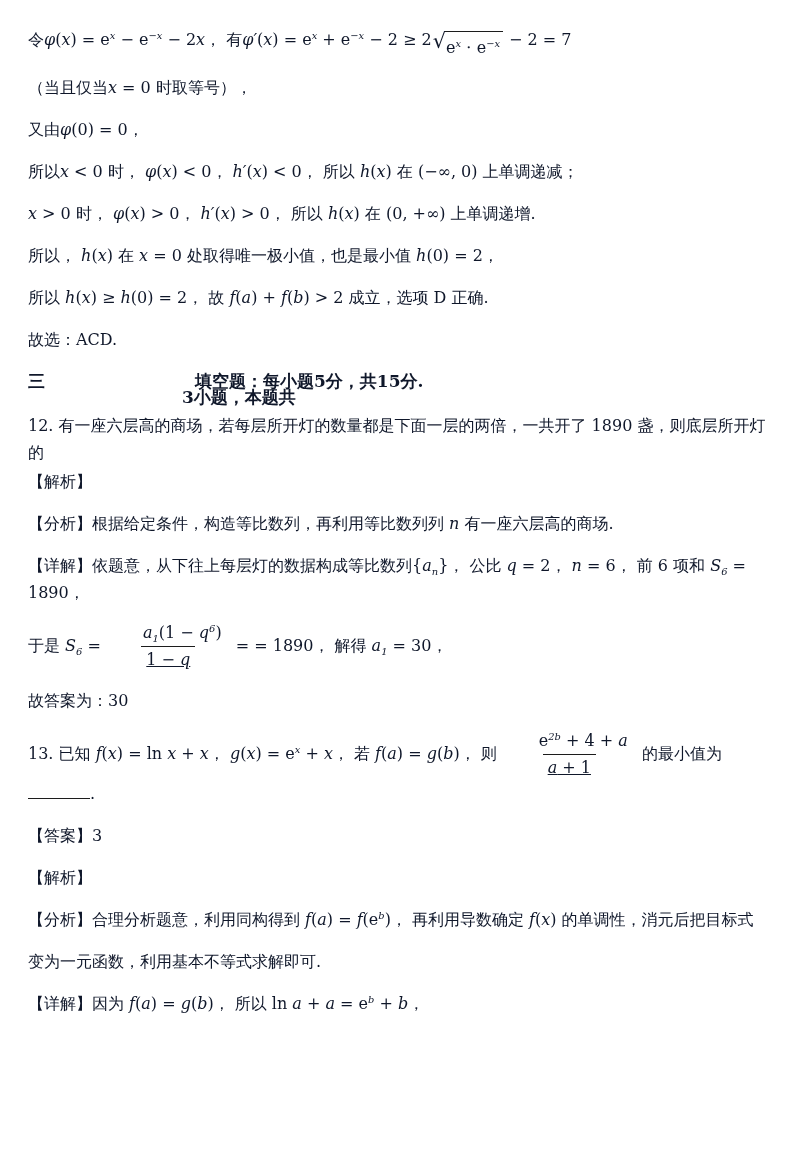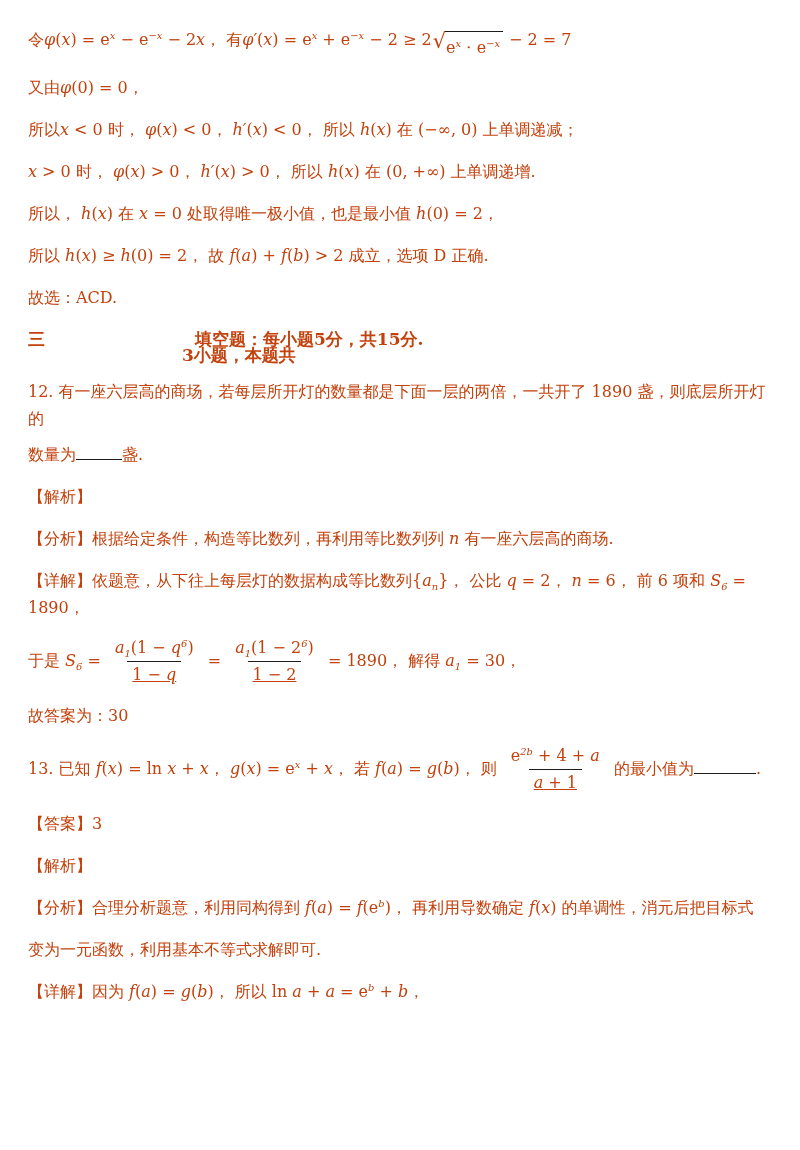--- a/index.html
+++ b/index.html
@@ -1,70 +1,67 @@
 <!DOCTYPE html>
 <html><head>
 <meta charset="utf-8">
 <style>
   html,body{margin:0;padding:0;background:#ffffff;}
   body{width:800px;height:1150px;overflow:hidden;}
   .page{
     box-sizing:border-box;width:800px;height:1150px;
-    padding:26px 28px 0 28px;color:#c2410c;
+    padding:26px 28px 0 28px;color:#0f172a;
     font-family:"DejaVu Serif","Liberation Serif",serif;
     font-size:16px;line-height:27px;
   }
   .line{margin-bottom:15px;min-height:27px;white-space:normal;}
-  .line.tight{margin-bottom:9px;}
+  .line.tight{margin-bottom:2px;}
   .cn{font-style:normal;}
   .rm{font-style:normal;}
   .it{font-style:italic;}
   sup.sp{font-size:0.62em;font-style:italic;line-height:0;}
   sub.sb{font-size:0.62em;font-style:italic;line-height:0;}
   .blank{display:inline-block;border-bottom:1px solid #1c1c1c;height:15px;vertical-align:baseline;}
   .sqrt{display:inline-flex;align-items:flex-start;vertical-align:-3px;margin:0 1px;}
   .rad{font-size:1.3em;line-height:21px;margin-right:-1px;}
   .vin{border-top:1.2px solid #1c1c1c;padding:5px 3px 0 1px;line-height:22px;}
   .frac{display:inline-flex;flex-direction:column;align-items:center;vertical-align:middle;margin:0 4px;line-height:24px;text-align:center;}
-  .frac .fn{padding:0 5px 1px 5px;}
+  .frac .fn{padding:0 5px 1px 5px;margin-left:28px;}
   .frac .fd{border-top:1.2px solid #1c1c1c;padding:1px 5px 0 5px;text-decoration:underline;}
-  .header-line{font-weight:bold;font-size:17px;margin-top:6px;margin-bottom:25px;position:relative;}
+  .header-line{font-weight:bold;font-size:17px;margin-top:6px;margin-bottom:17px;position:relative;}
   .secnum{display:inline-block;}
   .overlap-wrap{position:relative;margin-left:150px;display:inline-block;}
   .ly1{position:relative;z-index:1;}
   .ly2{position:absolute;left:-13px;top:16px;z-index:2;}
 </style>
 </head>
 <body>
 
 <div class="page">
   <div>
       <div class="line"><span class="cn">令</span><span class="it">φ</span><span class="rm">(</span><span class="it">x</span><span class="rm">) = e</span><sup class="sp">x</sup><span class="rm"> − e</span><sup class="sp">−x</sup><span class="rm"> − 2</span><span class="it">x</span><span class="cn">，  有</span><span class="it">φ′</span><span class="rm">(</span><span class="it">x</span><span class="rm">) = e</span><sup class="sp">x</sup><span class="rm"> + e</span><sup class="sp">−x</sup><span class="rm"> − 2 ≥ 2</span><span class="sqrt">
           <span class="rad">√</span>
           <span class="vin"><span class="rm">e</span><sup class="sp">x</sup><span class="rm"> ⋅ e</span><sup class="sp">−x</sup></span>
         </span><span class="rm"> − 2 = 7</span></div>
+      <div class="line"><span class="cn">（当且仅当</span><span class="it">x</span><span class="rm"> = 0</span><span class="cn"> 时取等号），</span></div>
       <div class="line"><span class="cn">又由</span><span class="it">φ</span><span class="rm">(0) = 0</span><span class="cn">，</span></div>
       <div class="line"><span class="cn">所以</span><span class="it">x</span><span class="rm"> &lt; 0</span><span class="cn"> 时， </span><span class="it">φ</span><span class="rm">(</span><span class="it">x</span><span class="rm">) &lt; 0</span><span class="cn">， </span><span class="it">h′</span><span class="rm">(</span><span class="it">x</span><span class="rm">) &lt; 0</span><span class="cn">， 所以 </span><span class="it">h</span><span class="rm">(</span><span class="it">x</span><span class="rm">)</span><span class="cn"> 在 </span><span class="rm">(−∞, 0)</span><span class="cn"> 上单调递减；</span></div>
       <div class="line"><span class="it">x</span><span class="rm"> &gt; 0</span><span class="cn"> 时， </span><span class="it">φ</span><span class="rm">(</span><span class="it">x</span><span class="rm">) &gt; 0</span><span class="cn">， </span><span class="it">h′</span><span class="rm">(</span><span class="it">x</span><span class="rm">) &gt; 0</span><span class="cn">， 所以 </span><span class="it">h</span><span class="rm">(</span><span class="it">x</span><span class="rm">)</span><span class="cn"> 在 </span><span class="rm">(0, +∞)</span><span class="cn"> 上单调递增.</span></div>
       <div class="line"><span class="cn">所以， </span><span class="it">h</span><span class="rm">(</span><span class="it">x</span><span class="rm">)</span><span class="cn"> 在 </span><span class="it">x</span><span class="rm"> = 0</span><span class="cn"> 处取得唯一极小值，也是最小值 </span><span class="it">h</span><span class="rm">(0) = 2</span><span class="cn">，</span></div>
       <div class="line"><span class="cn">所以 </span><span class="it">h</span><span class="rm">(</span><span class="it">x</span><span class="rm">) ≥ </span><span class="it">h</span><span class="rm">(0) = 2</span><span class="cn">， 故 </span><span class="it">f</span><span class="rm">(</span><span class="it">a</span><span class="rm">) + </span><span class="it">f</span><span class="rm">(</span><span class="it">b</span><span class="rm">) &gt; 2</span><span class="cn"> 成立，选项 D 正确.</span></div>
       <div class="line"><span class="cn">故选：ACD.</span></div>
       <div class="line header-line"><span class="secnum">三</span><span class="overlap-wrap"><span class="ly1">填空题：每小题5分，共15分.</span><span class="ly2">3小题，本题共</span></span></div>
       <div class="line tight"><span class="cn">12. 有一座六层高的商场，若每层所开灯的数量都是下面一层的两倍，一共开了 1890 盏，则底层所开灯的</span></div>
-      <div class="line"><span class="cn">数量为</span><span class="blank" style="width: 46px;"></span><span class="cn">盏.</span></div>
       <div class="line"><span class="cn">【解析】</span></div>
       <div class="line"><span class="cn">【分析】根据给定条件，构造等比数列，再利用等比数列列 </span><span class="it">n</span><span class="cn"> 有一座六层高的商场.</span></div>
       <div class="line"><span class="cn">【详解】依题意，从下往上每层灯的数据构成等比数列</span><span class="rm">{</span><span class="it">a</span><sub class="sb">n</sub><span class="rm">}</span><span class="cn">， 公比 </span><span class="it">q</span><span class="rm"> = 2</span><span class="cn">， </span><span class="it">n</span><span class="rm"> = 6</span><span class="cn">， 前 6 项和 </span><span class="it">S</span><sub class="sb">6</sub><span class="rm"> = 1890</span><span class="cn">，</span></div>
       <div class="line"><span class="cn">于是 </span><span class="it">S</span><sub class="sb">6</sub><span class="rm"> = </span><span class="frac">
           <span class="fn"><span class="it">a</span><sub class="sb">1</sub><span class="rm">(1 − </span><span class="it">q</span><sup class="sp">6</sup><span class="rm">)</span></span>
           <span class="fd"><span class="rm">1 − </span><span class="it">q</span></span>
-        </span><span class="rm"> = </span><span class="frac">
-          <span class="fn"><span class="it">a</span><sub class="sb">1</sub><span class="rm">(1 − 2</span><sup class="sp">6</sup><span class="rm">)</span></span>
-          <span class="fd"><span class="rm">1 − 2</span></span>
-        </span><span class="rm"> = 1890</span><span class="cn">， 解得 </span><span class="it">a</span><sub class="sb">1</sub><span class="rm"> = 30</span><span class="cn">，</span></div>
+        </span><span class="rm"> = </span><span class="rm"> = 1890</span><span class="cn">， 解得 </span><span class="it">a</span><sub class="sb">1</sub><span class="rm"> = 30</span><span class="cn">，</span></div>
       <div class="line"><span class="cn">故答案为：30</span></div>
       <div class="line"><span class="cn">13. 已知 </span><span class="it">f</span><span class="rm">(</span><span class="it">x</span><span class="rm">) = ln </span><span class="it">x</span><span class="rm"> + </span><span class="it">x</span><span class="cn">， </span><span class="it">g</span><span class="rm">(</span><span class="it">x</span><span class="rm">) = e</span><sup class="sp">x</sup><span class="rm"> + </span><span class="it">x</span><span class="cn">， 若 </span><span class="it">f</span><span class="rm">(</span><span class="it">a</span><span class="rm">) = </span><span class="it">g</span><span class="rm">(</span><span class="it">b</span><span class="rm">)</span><span class="cn">， 则 </span><span class="frac">
           <span class="fn"><span class="rm">e</span><sup class="sp">2b</sup><span class="rm"> + 4 + </span><span class="it">a</span></span>
           <span class="fd"><span class="it">a</span><span class="rm"> + 1</span></span>
         </span><span class="cn"> 的最小值为</span><span class="blank" style="width: 62px;"></span><span class="cn">.</span></div>
       <div class="line"><span class="cn">【答案】3</span></div>
       <div class="line"><span class="cn">【解析】</span></div>
       <div class="line"><span class="cn">【分析】合理分析题意，利用同构得到 </span><span class="it">f</span><span class="rm">(</span><span class="it">a</span><span class="rm">) = </span><span class="it">f</span><span class="rm">(e</span><sup class="sp">b</sup><span class="rm">)</span><span class="cn">， 再利用导数确定 </span><span class="it">f</span><span class="rm">(</span><span class="it">x</span><span class="rm">)</span><span class="cn"> 的单调性，消元后把目标式</span></div>
       <div class="line"><span class="cn">变为一元函数，利用基本不等式求解即可.</span></div>
       <div class="line"><span class="cn">【详解】因为 </span><span class="it">f</span><span class="rm">(</span><span class="it">a</span><span class="rm">) = </span><span class="it">g</span><span class="rm">(</span><span class="it">b</span><span class="rm">)</span><span class="cn">， 所以 ln </span><span class="it">a</span><span class="rm"> + </span><span class="it">a</span><span class="rm"> = e</span><sup class="sp">b</sup><span class="rm"> + </span><span class="it">b</span><span class="cn">，</span></div>

